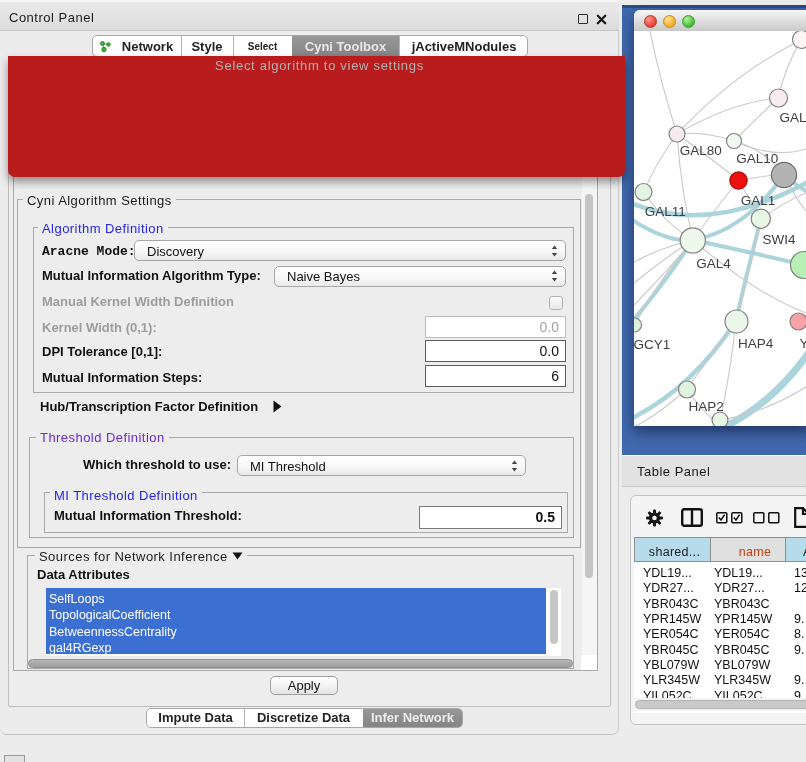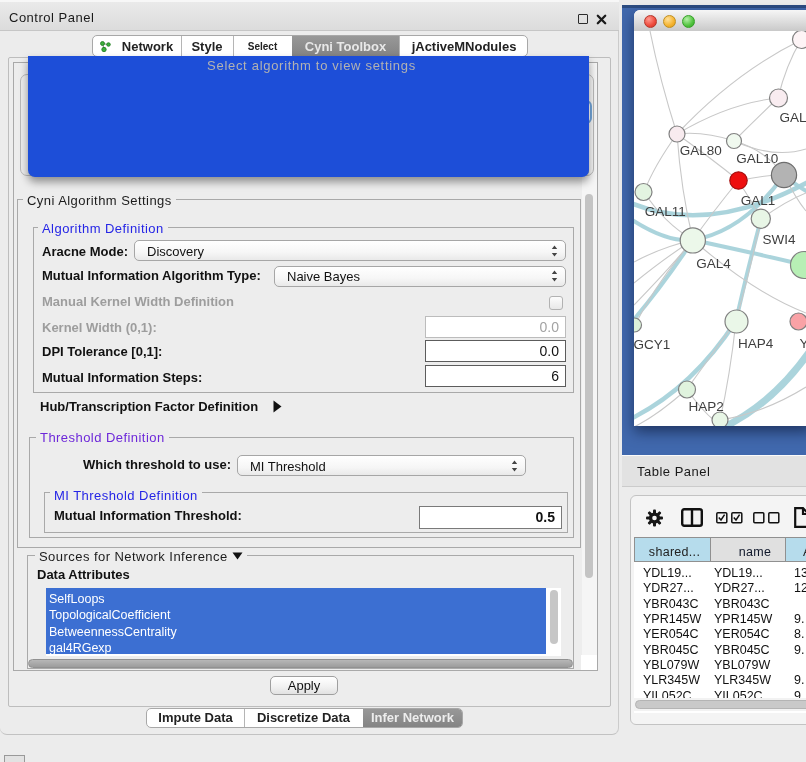--- a/index.html
+++ b/index.html
@@ -71,21 +71,21 @@
 <div class="abs" style="left:582px;top:63px;width:15px;height:607px;background:#f5f5f5;"></div>
 <div class="abs" style="left:581px;top:655px;width:16px;height:15px;background:#fff;"></div>
 <div class="abs" style="left:585px;top:194px;width:8px;height:384px;background:#c4c4c4;border-radius:4px;"></div>
 
 <div class="grp" style="left:17px;top:199px;width:564px;height:349px;"></div>
 <div class="gtit" style="left:23px;top:193px;color:#1c1c1c;">Cyni Algorithm Settings</div>
 
 <div class="grp" style="left:33px;top:226.5px;width:540.5px;height:166px;"></div>
 <div class="gtit" style="left:38px;top:221px;color:#2525e6;">Algorithm Definition</div>
 
-<div class="lab" style="left:42px;top:244px;">Aracne Mode:</div>
+<div class="lab" style="left:42px;top:244px;font-family:Liberation Mono, monospace;">Aracne Mode:</div>
 <div class="combo" style="left:134px;top:240px;width:432px;height:21px;">
   <span class="ct">Discovery</span>
   <svg class="carr" width="7" height="12" viewBox="0 0 7 12">
       <path d="M3.5,0.5 L6.2,4 H0.8 Z M3.5,11.5 L6.2,8 H0.8 Z" fill="#444"></path>
     </svg>
 </div>
 
 <div class="lab" style="left:42px;top:268px;">Mutual Information Algorithm Type:</div>
 <div class="combo" style="left:274px;top:265.5px;width:292px;height:21px;">
   <span class="ct">Naive Bayes</span>
@@ -150,21 +150,21 @@
   border:1px solid #a8a8a8;border-radius:5px;box-sizing:border-box;overflow:hidden;">
   <div class="abs" style="left:97px;top:0;width:1px;height:20px;background:#b5b5b5;"></div>
   <div class="abs" style="left:216px;top:0;width:99px;height:20px;background:linear-gradient(#989898,#828282);"></div>
   <div class="abs" style="left:0;top:0;width:97px;text-align:center;line-height:18px;font-size:13px;font-weight:bold;color:#222;">Impute Data</div>
   <div class="abs" style="left:97px;top:0;width:119px;text-align:center;line-height:18px;font-size:13px;font-weight:bold;color:#222;">Discretize Data</div>
   <div class="abs" style="left:216px;top:0;width:99px;text-align:center;line-height:18px;font-size:13px;font-weight:bold;color:#ededed;">Infer Network</div>
 </div>
 
 <div class="abs" style="left:4px;top:755px;width:19px;height:12px;border:1px solid #999;background:#e2e2e2;"></div>
 
-<div class="abs" style="left:28px;top:56px;width:561px;height:121px;background:#1d4ed8;
+<div class="abs" style="left:8px;top:56px;width:617px;height:121px;background:#b91c1c;
   border-radius:0 0 7px 7px;box-shadow:0 5px 9px rgba(0,0,0,0.4);z-index:30;">
   <div style="text-align:center;font-size:13px;color:#b2b2b2;padding-top:1.5px;letter-spacing:0.7px;text-indent:6px;">Select algorithm to view settings</div>
 </div>
 
 <div class="abs" style="left:622px;top:5px;width:184px;height:450px;background:#4068ad;"></div>
 <div class="abs" style="left:622px;top:5px;width:184px;height:3px;background:#2c4c82;"></div>
 
 <div class="abs" id="macwin" style="left:634px;top:10px;width:178px;height:416px;border-radius:6px 6px 0 0;
   box-shadow:0 6px 14px rgba(5,15,40,0.55);background:#fff;">
   <div style="height:21px;border-radius:6px 6px 0 0;background:linear-gradient(#f6f6f6,#c9c9c9);
@@ -288,21 +288,21 @@
 <svg class="abs" style="left:794px;top:507px;" width="16" height="21" viewBox="0 0 16 21">
   <path d="M1.2,1.2 H9 L14.8,7 V19.8 H1.2 Z" fill="none" stroke="#111" stroke-width="2.2"></path>
   <path d="M9,1.2 V7 H14.8" fill="none" stroke="#111" stroke-width="2.2"></path>
 </svg>
 
 <div class="abs" style="left:634px;top:537px;width:172px;height:176px;background:#fff;overflow:hidden;">
   <div style="position:absolute;left:0;top:0;width:220px;height:25px;border-top:1px solid #909090;border-bottom:1px solid #909090;border-left:1px solid #909090;box-sizing:border-box;">
     <div style="position:absolute;left:0;top:0;width:76px;height:23px;background:#b6dcec;border-right:1px solid #909090;
       text-align:center;line-height:28px;font-size:12.5px;letter-spacing:0.3px;color:#222;box-sizing:border-box;padding-left:4px;">shared...</div>
     <div style="position:absolute;left:76px;top:0;width:75px;height:23px;background:#e0e0e0;border-right:1px solid #909090;
-      text-align:center;line-height:28px;font-size:12.5px;letter-spacing:0.3px;color:#0f172a;box-sizing:border-box;padding-left:14px;">name</div>
+      text-align:center;line-height:28px;font-size:12.5px;letter-spacing:0.3px;color:#c2410c;box-sizing:border-box;padding-left:14px;">name</div>
     <div style="position:absolute;left:151px;top:0;width:70px;height:23px;background:#b6dcec;box-sizing:border-box;
       text-align:left;padding-left:17px;line-height:28px;font-size:12.5px;color:#222;">A</div>
   </div>
   <div id="rows" style="position:absolute;left:0;top:29px;width:220px;font-size:12.5px;color:#111;">
 <div style="position:relative;height:15.35px;">
         <span style="position:absolute;left:9px;top:0;">YDL19...</span>
         <span style="position:absolute;left:80px;top:0;">YDL19...</span>
         <span style="position:absolute;left:160px;top:0;">13</span>
       </div>
 <div style="position:relative;height:15.35px;">

